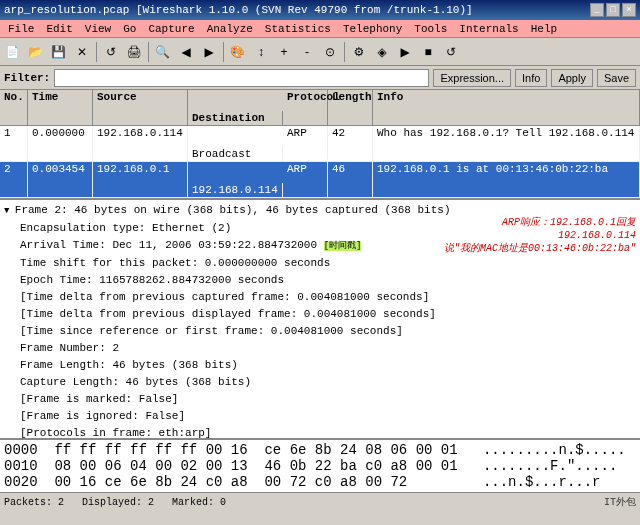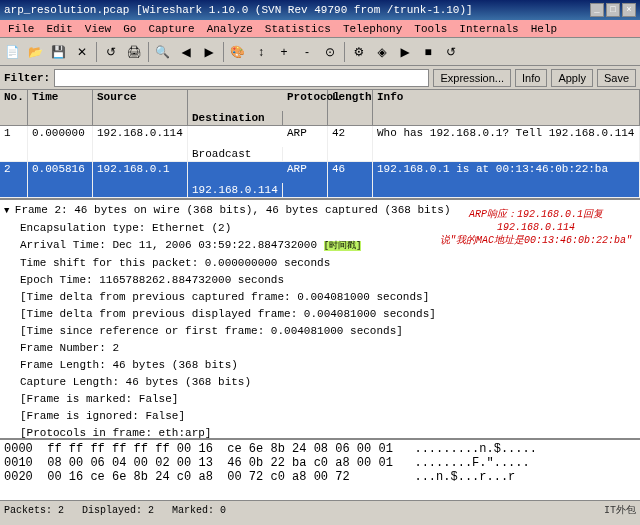--- a/index.html
+++ b/index.html
@@ -172,23 +172,23 @@
       content: '▼ ';
       font-size: 9px;
     }
     .tree-item.leaf {
       padding-left: 16px;
     }
 
     
     .hex-area {
       background: white;
-      font-size: 12px;
+      font-size: 14px;
       padding: 2px 4px;
-      height: 60px;
+      height: 52px;
       overflow: hidden;
       font-family: 'Courier New', monospace;
     }
 
     
     .status-bar {
       background: #d4d0c8;
       border-top: 1px solid #888;
       display: flex;
       align-items: center;
@@ -274,32 +274,32 @@
     <div class="pc-col col-time">0.000000</div>
     <div class="pc-col col-src">192.168.0.114</div>
     <div class="pc-col col-dst">Broadcast</div>
     <div class="pc-col col-proto">ARP</div>
     <div class="pc-col col-len">42</div>
     <div class="pc-col col-info">Who has 192.168.0.1? Tell 192.168.0.114</div>
   </div>
 
   <div class="packet-row selected">
     <div class="pc-col col-no">2</div>
-    <div class="pc-col col-time">0.005816</div>
+    <div class="pc-col col-time">0.003454</div>
     <div class="pc-col col-src">192.168.0.1</div>
     <div class="pc-col col-dst">192.168.0.114</div>
     <div class="pc-col col-proto">ARP</div>
     <div class="pc-col col-len">46</div>
     <div class="pc-col col-info">192.168.0.1 is at 00:13:46:0b:22:ba</div>
   </div>
 </div>
 
 <div class="detail-area" style="position:relative;">
 
-  <div style="position:absolute; right:4px; top:8px; color:#cc0000; font-size:10px; font-style:italic; text-align:center; max-width:200px; line-height:13px;">
+  <div style="position:absolute; right:4px; top:16px; color:#cc0000; font-size:10px; font-style:italic; text-align:right; max-width:200px; line-height:13px;">
     ARP响应：192.168.0.1回复192.168.0.114<br>说"我的MAC地址是00:13:46:0b:22:ba"
   </div>
 
   <div class="tree-item expanded">Frame 2: 46 bytes on wire (368 bits), 46 bytes captured (368 bits)</div>
   <div class="tree-item leaf">Encapsulation type: Ethernet (2)</div>
   <div class="tree-item leaf">Arrival Time: Dec 11, 2006 03:59:22.884732000 <span style="background:#bef264;font-size:9px;">[时间戳]</span></div>
   <div class="tree-item leaf">Time shift for this packet: 0.000000000 seconds</div>
   <div class="tree-item leaf">Epoch Time: 1165788262.884732000 seconds</div>
   <div class="tree-item leaf">[Time delta from previous captured frame: 0.004081000 seconds]</div>
   <div class="tree-item leaf">[Time delta from previous displayed frame: 0.004081000 seconds]</div>

